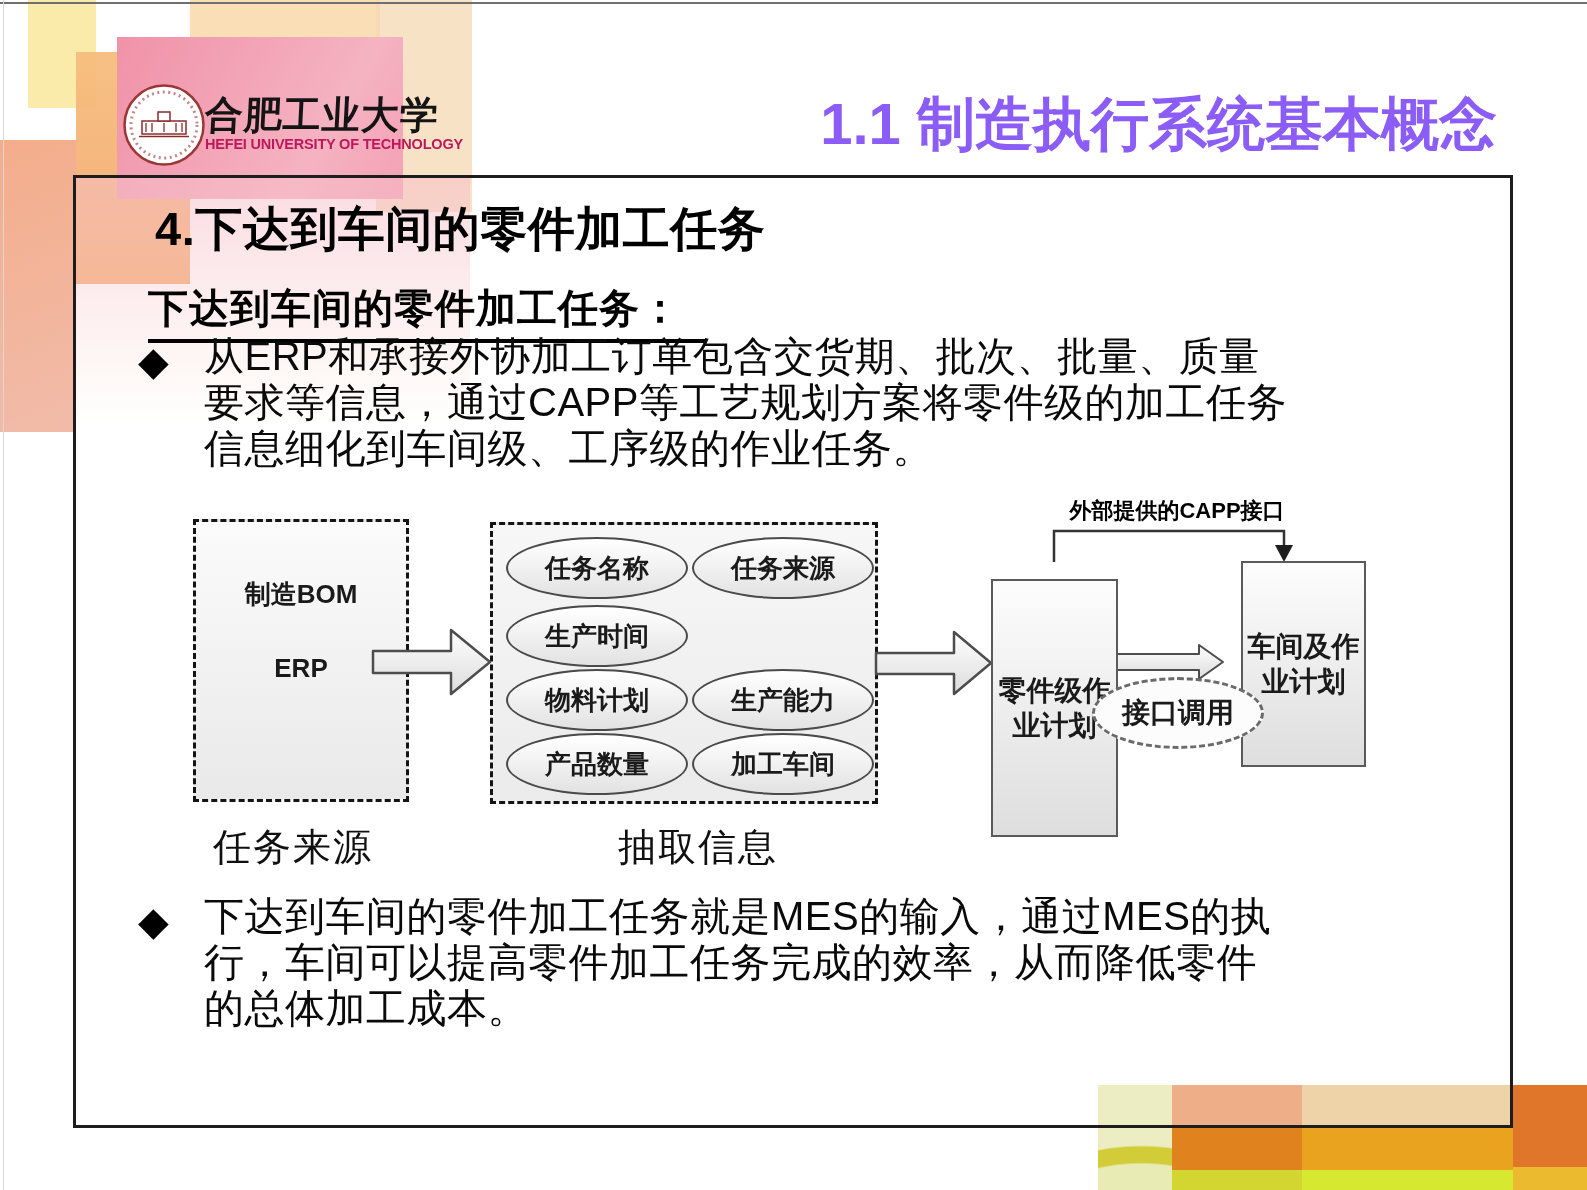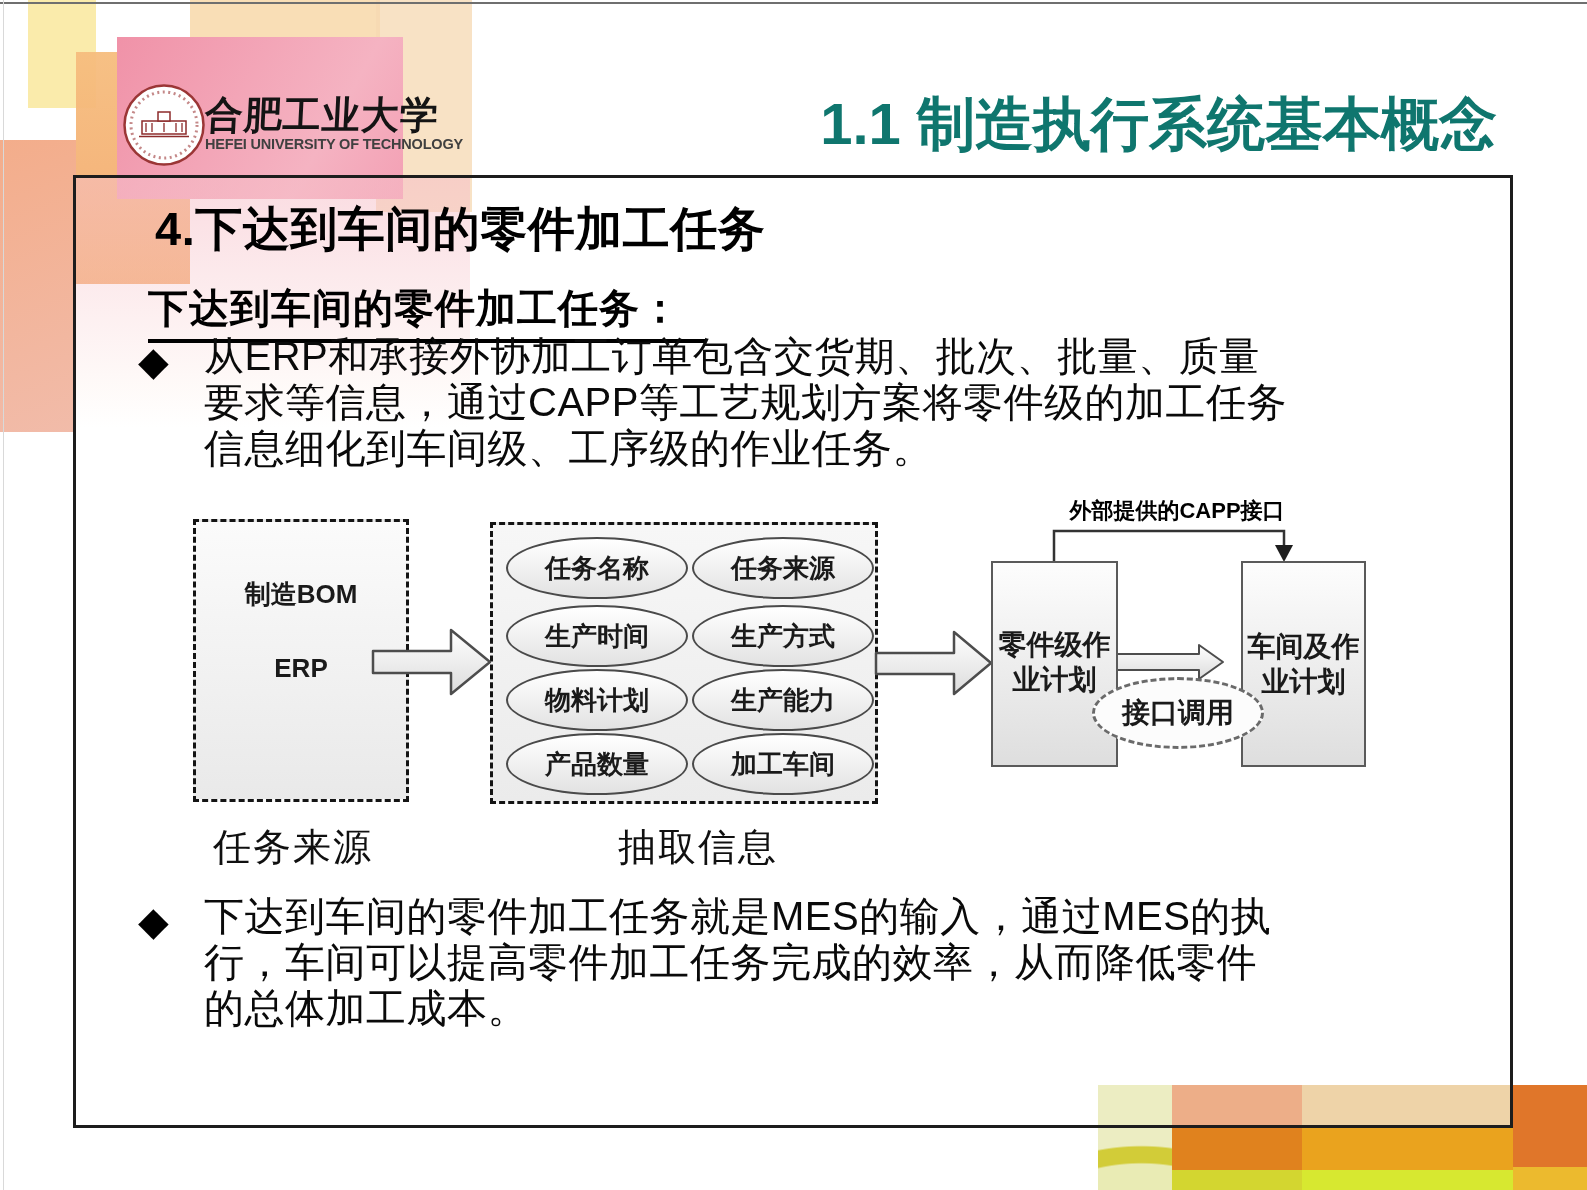--- a/index.html
+++ b/index.html
@@ -25,23 +25,23 @@
   .dTan{left:1302px;top:1085px;width:211px;height:43px;background:#eed3a8;}
   .dOrangeSq{left:1513px;top:1085px;width:74px;height:82px;background:#e0762a;}
   .dDarkOrange{left:1172px;top:1128px;width:130px;height:42px;background:#e0821e;}
   .dAmber{left:1302px;top:1128px;width:211px;height:42px;background:#eaa31e;}
   .dOlive{left:1172px;top:1170px;width:130px;height:20px;background:#d3d630;}
   .dYGreen{left:1302px;top:1170px;width:211px;height:20px;background:#d7e830;}
   .dYAmber{left:1513px;top:1167px;width:74px;height:23px;background:#ecba2e;}
   
   .logo-cn{left:205px;top:90px;font-family:"Liberation Serif","DejaVu Serif",serif;
            font-size:38px;font-weight:bold;color:#141414;letter-spacing:1px;z-index:3;transform:skewX(-3deg);}
-  .logo-en{left:205px;top:136px;font-size:14.5px;font-weight:bold;color:#404040;letter-spacing:-.2px;z-index:3;}
+  .logo-en{left:205px;top:136px;font-size:14.5px;font-weight:bold;color:#be185d;letter-spacing:-.2px;z-index:3;}
   .seal{left:122px;top:83px;z-index:3;}
-  .slide-title{right:90px;top:86px;font-size:58px;font-weight:bold;color:#0f766e;z-index:3;letter-spacing:0;}
+  .slide-title{right:90px;top:86px;font-size:58px;font-weight:bold;color:#8b5cf6;z-index:3;letter-spacing:0;}
   
   .main-box{left:73px;top:175px;width:1440px;height:953px;border:3px solid #1d1d1d;box-sizing:border-box;
             background:transparent;z-index:2;}
   .heading{left:155px;top:198px;font-size:47px;font-weight:bold;z-index:3;letter-spacing:.5px;}
   .subheading{left:148px;top:281px;font-size:40px;font-weight:bold;z-index:3;display:inline-block;
               border-bottom:4px solid #000;padding:0 24px 3px 0;letter-spacing:1px;}
   .bullet{z-index:3;}
   .bullet .glyph{position:absolute;left:0;top:0;font-size:40px;line-height:57px;color:#000;}
   .bullet .btext{margin-left:66px;font-size:40px;line-height:46px;white-space:pre-line;letter-spacing:.5px;color:#0a0a0a;}
   .b1{left:138px;top:333px;width:1340px;}
@@ -54,21 +54,21 @@
   .src-item{position:absolute;left:0;right:0;text-align:center;font-size:26px;font-weight:bold;
             white-space:pre-line;line-height:31px;color:#1a1a1a;}
   .ellipse{position:absolute;width:178px;height:58px;border:2px solid #4a4a4a;border-radius:50%;
            background:linear-gradient(to bottom,#ffffff,#e2e2e2);display:flex;align-items:center;justify-content:center;
            font-size:26px;font-weight:bold;color:#1a1a1a;z-index:3;}
   .diag-label{font-size:38px;color:#101010;z-index:3;letter-spacing:2px;}
   .capp-label{left:1042px;top:496px;width:270px;text-align:center;font-size:22px;font-weight:bold;z-index:3;}
   .plan-box{border:2px solid #5a5a5a;box-sizing:border-box;display:flex;align-items:center;justify-content:center;
             text-align:center;font-size:28px;font-weight:bold;line-height:35px;white-space:pre-line;
             background:linear-gradient(to bottom,#fdfdfd,#dedede);z-index:3;color:#1a1a1a;}
-  .plan1{left:991px;top:561px;width:127px;height:206px;font-family:Liberation Mono, monospace;}
+  .plan1{left:991px;top:579px;width:127px;height:258px;}
   .plan2{left:1222px;top:561px;width:125px;height:206px;margin-left:19px;}
   .iface-ellipse{left:1092px;top:677px;width:172px;height:72px;border:3px dashed #6a6a6a;border-radius:50%;
                  background:#fcfcfc;display:flex;align-items:center;justify-content:center;
                  font-size:28px;font-weight:bold;z-index:4;box-sizing:border-box;color:#1a1a1a;}
   .arrow-svg{position:absolute;z-index:3;}
   .arrow-shape{fill:url(#agrad);stroke:#4d4d4d;stroke-width:2.5;stroke-linejoin:round;}
 </style>
 </head>
 <body>
 
@@ -127,21 +127,20 @@
   <div class="abs dashed-box src-box">
     <div class="src-item" style="top:57px;">制造BOM</div>
     <div class="src-item" style="top:131px;text-align:center;">ERP</div>
   </div>
   <div class="abs diag-label" style="left:213px;top:822px;">任务来源</div>
 
   <div class="abs dashed-box info-box"></div>
   <div class="ellipse" style="left:506px;top:537px;">任务名称</div>
   <div class="ellipse" style="left:692px;top:537px;">任务来源</div>
   <div class="ellipse" style="left:506px;top:605px;">生产时间</div>
-  <div class="ellipse" style="left:692px;top:605px;">生产方式</div>
   <div class="ellipse" style="left:506px;top:669px;">物料计划</div>
   <div class="ellipse" style="left:692px;top:669px;">生产能力</div>
   <div class="ellipse" style="left:506px;top:733px;">产品数量</div>
   <div class="ellipse" style="left:692px;top:733px;">加工车间</div>
   <div class="abs diag-label" style="left:618px;top:822px;">抽取信息</div>
 
   <svg class="arrow-svg" style="left:371px;top:627px;" width="122" height="70">
     <defs>
         <linearGradient id="agrad" x1="0" y1="0" x2="0" y2="1">
       <stop offset="0" stop-color="#ffffff"></stop>

